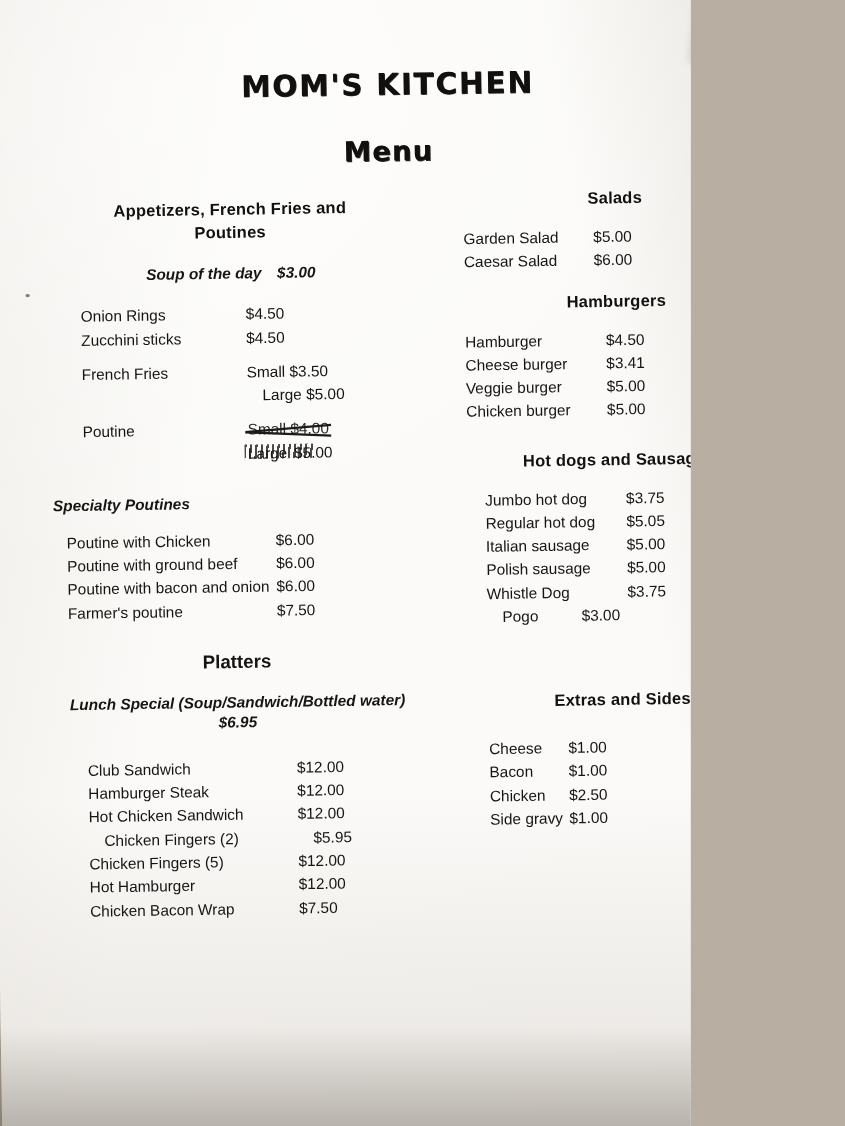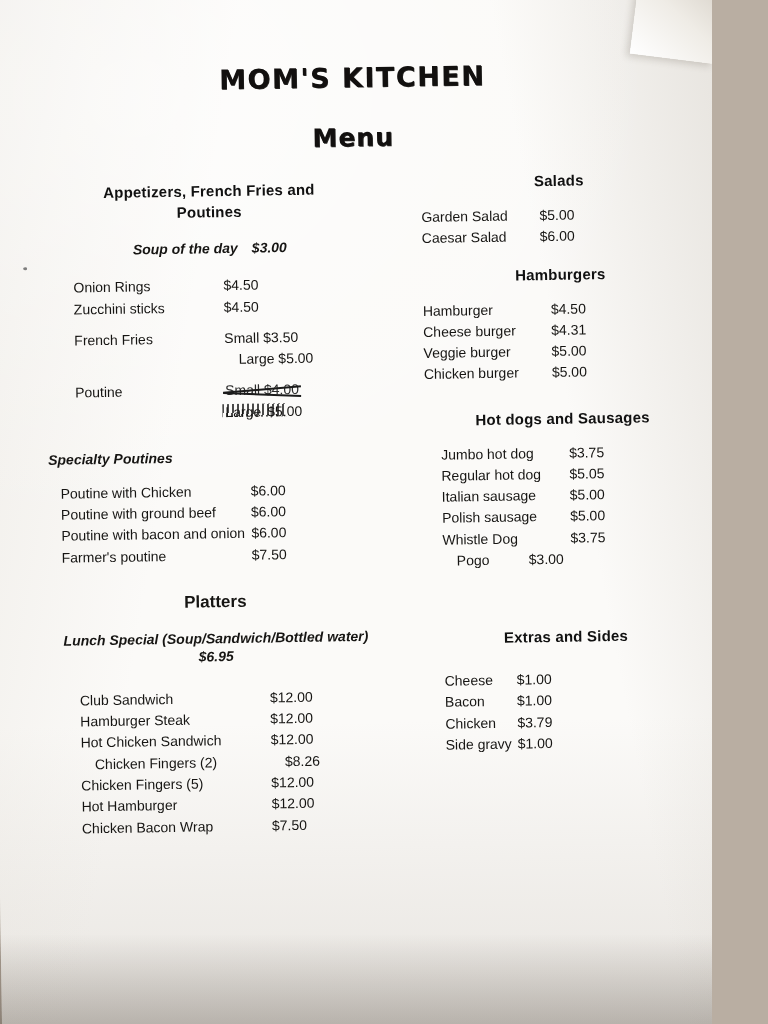--- a/index.html
+++ b/index.html
@@ -10,21 +10,21 @@
     width: 768px;
     height: 1024px;
     overflow: hidden;
     background: #b9aea2;
     font-family: "Liberation Sans", sans-serif;
   }
 
   
   #scene {
     position: relative;
-    width: 712px;
+    width: 628px;
     height: 1024px;
     background:
       linear-gradient(160deg, #cdc3b6 0%, #c2b7aa 35%, #b3a79a 70%, #a79b8e 100%);
     overflow: hidden;
   }
   #scene::after {
     content: "";
     position: absolute;
     left: 0; right: 0; bottom: 0;
     height: 90px;
@@ -324,21 +324,21 @@
           <div class="row lrow2 indent-2">
             <span class="nm">Hamburger Steak</span>
             <span class="pr">$12.00</span>
           </div>
           <div class="row lrow2 indent-2">
             <span class="nm">Hot Chicken Sandwich</span>
             <span class="pr">$12.00</span>
           </div>
           <div class="row lrow2 indent-3">
             <span class="nm">Chicken Fingers (2)</span>
-            <span class="pr">$8.26</span>
+            <span class="pr">$5.95</span>
           </div>
           <div class="row lrow2 indent-2">
             <span class="nm">Chicken Fingers (5)</span>
             <span class="pr">$12.00</span>
           </div>
           <div class="row lrow2 indent-2">
             <span class="nm">Hot Hamburger</span>
             <span class="pr">$12.00</span>
           </div>
           <div class="row lrow2 indent-2">
@@ -372,21 +372,21 @@
 
         <div class="gap-s"></div>
 
         <div class="rows">
           <div class="row rrow2 indent-1">
             <span class="nm">Hamburger</span>
             <span class="pr">$4.50</span>
           </div>
           <div class="row rrow2 indent-1">
             <span class="nm">Cheese burger</span>
-            <span class="pr">$4.31</span>
+            <span class="pr">$3.41</span>
           </div>
           <div class="row rrow2 indent-1">
             <span class="nm">Veggie burger</span>
             <span class="pr">$5.00</span>
           </div>
           <div class="row rrow2 indent-1">
             <span class="nm">Chicken burger</span>
             <span class="pr">$5.00</span>
           </div>
         </div>
@@ -434,21 +434,21 @@
           <div class="row rrow3 indent-2">
             <span class="nm">Cheese</span>
             <span class="pr">$1.00</span>
           </div>
           <div class="row rrow3 indent-2">
             <span class="nm">Bacon</span>
             <span class="pr">$1.00</span>
           </div>
           <div class="row rrow3 indent-2">
             <span class="nm">Chicken</span>
-            <span class="pr">$3.79</span>
+            <span class="pr">$2.50</span>
           </div>
           <div class="row rrow3 indent-2">
             <span class="nm">Side gravy</span>
             <span class="pr">$1.00</span>
           </div>
         </div>
 
       </div>
 
     </div>

